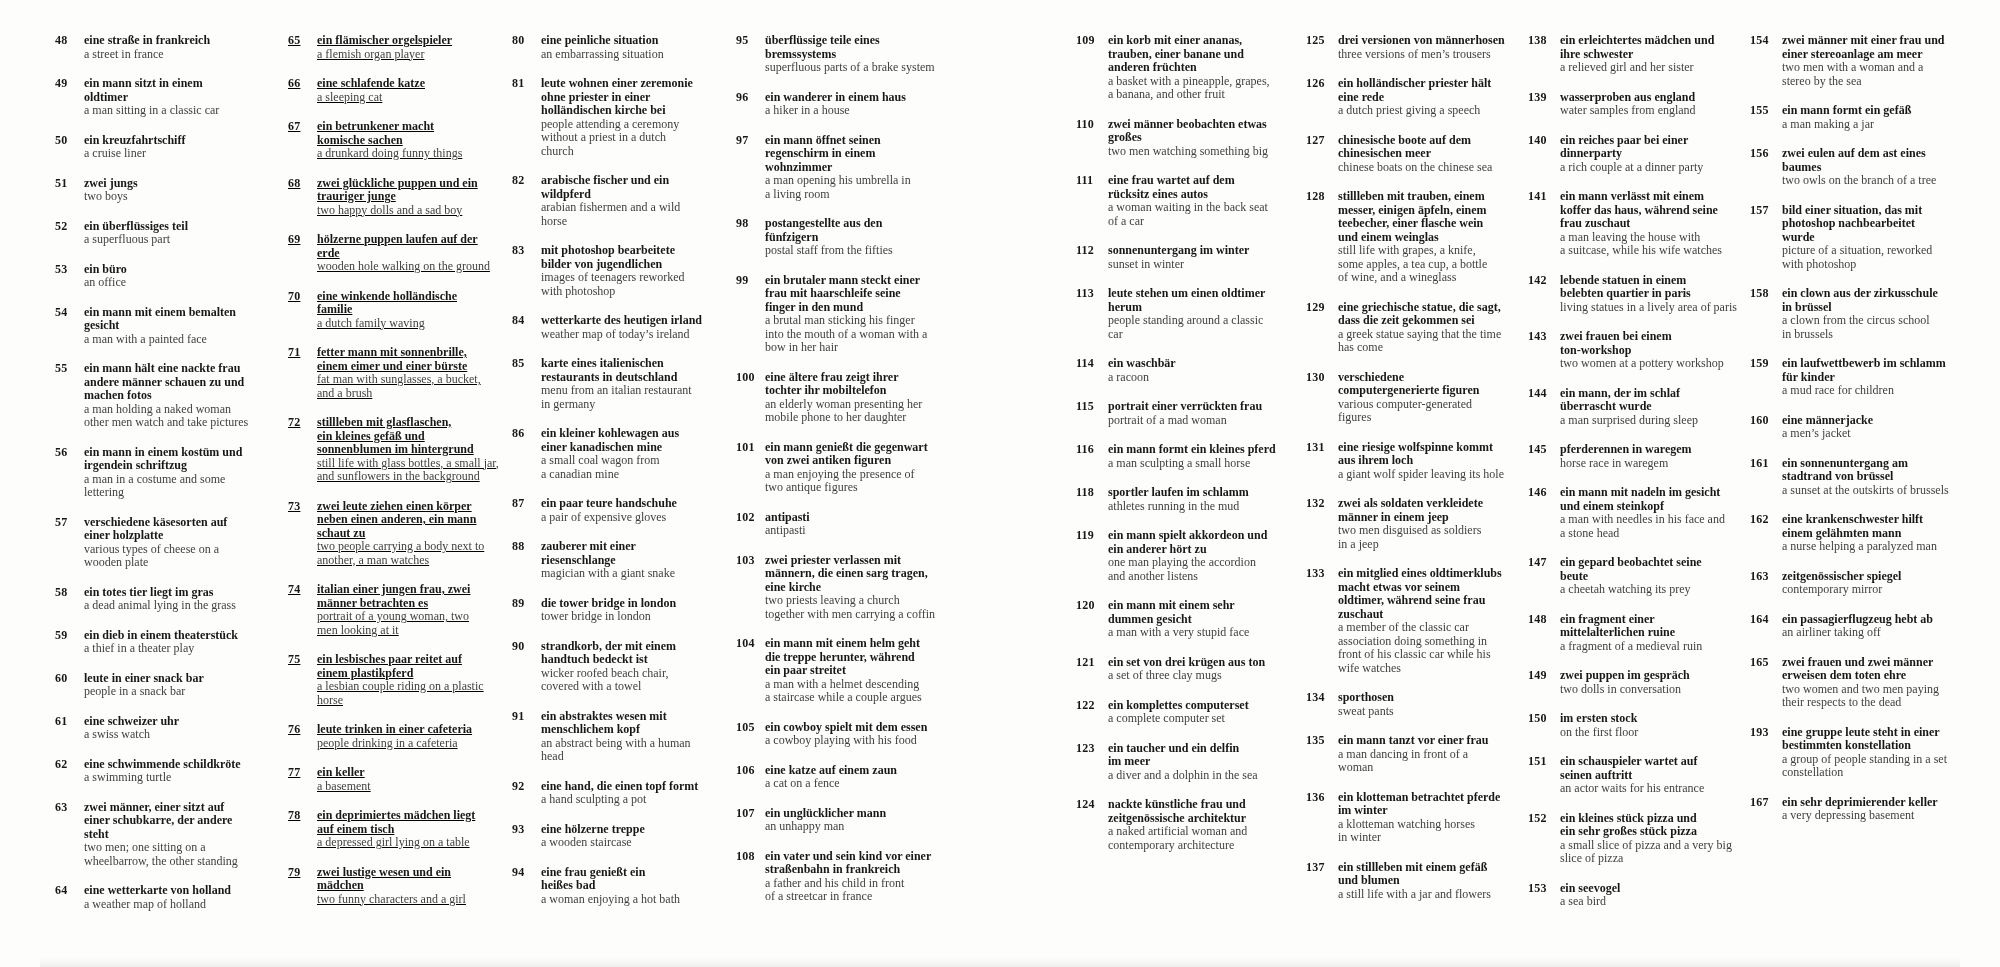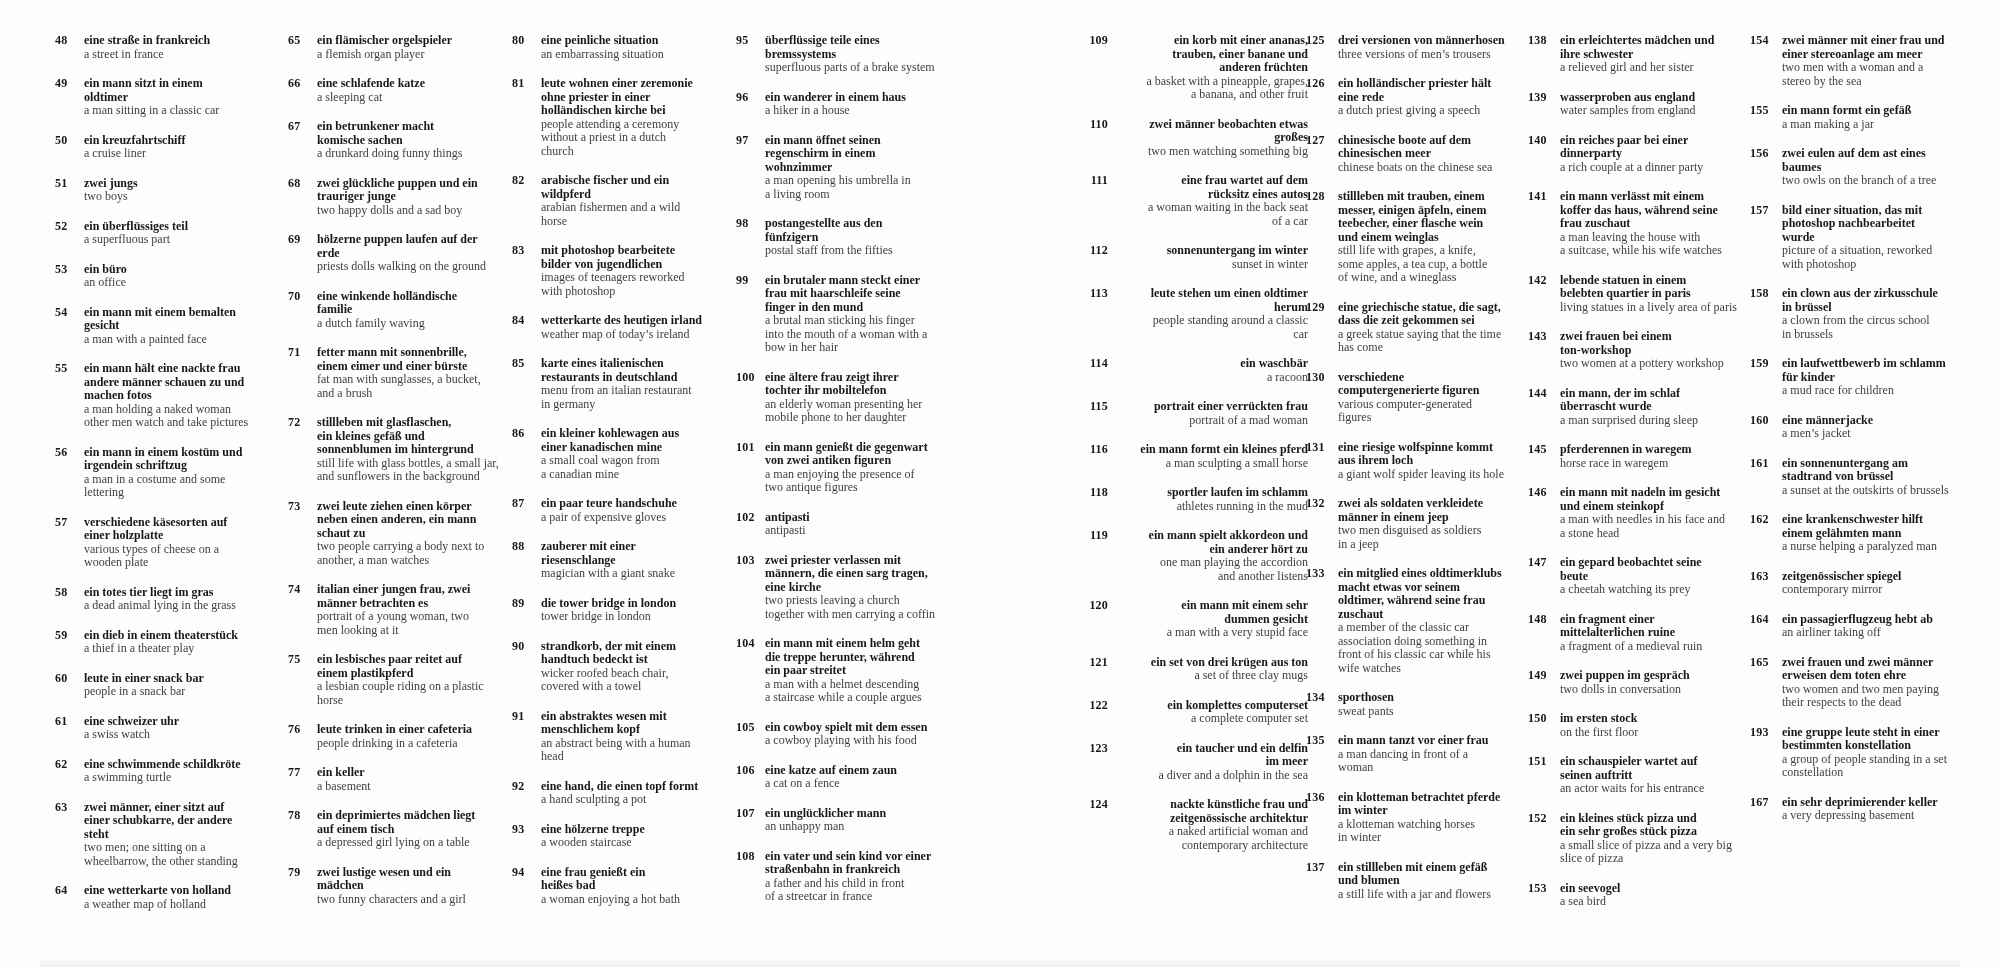--- a/index.html
+++ b/index.html
@@ -200,21 +200,21 @@
           </span>
         </div>
         <div class="entry">
           <span class="num">64</span>
           <span class="texts">
             <span class="de">eine wetterkarte von holland</span>
             <span class="en">a weather map of holland</span>
           </span>
         </div>
       </div>
-      <div class="column" style="left: 288px;">
+      <div class="column" style="left: 288px; text-decoration: underline;">
         <div class="entry">
           <span class="num">65</span>
           <span class="texts">
             <span class="de">ein flämischer orgelspieler</span>
             <span class="en">a flemish organ player</span>
           </span>
         </div>
         <div class="entry">
           <span class="num">66</span>
           <span class="texts">
@@ -236,21 +236,21 @@
             <span class="de">zwei glückliche puppen und ein
 trauriger junge</span>
             <span class="en">two happy dolls and a sad boy</span>
           </span>
         </div>
         <div class="entry">
           <span class="num">69</span>
           <span class="texts">
             <span class="de">hölzerne puppen laufen auf der
 erde</span>
-            <span class="en">priests dolls walking on the ground</span>
+            <span class="en">wooden hole walking on the ground</span>
           </span>
         </div>
         <div class="entry">
           <span class="num">70</span>
           <span class="texts">
             <span class="de">eine winkende holländische
 familie</span>
             <span class="en">a dutch family waving</span>
           </span>
         </div>
@@ -573,21 +573,21 @@
           <span class="texts">
             <span class="de">ein vater und sein kind vor einer
 straßenbahn in frankreich</span>
             <span class="en">a father and his child in front
 of a streetcar in france</span>
           </span>
         </div>
       </div>
     </div>
   <div class="page page-right">
-      <div class="column" style="left: 1076px; text-align: right;">
+      <div class="column" style="left: 1076px;">
         <div class="entry">
           <span class="num">109</span>
           <span class="texts">
             <span class="de">ein korb mit einer ananas,
 trauben, einer banane und
 anderen früchten</span>
             <span class="en">a basket with a pineapple, grapes,
 a banana, and other fruit</span>
           </span>
         </div>

